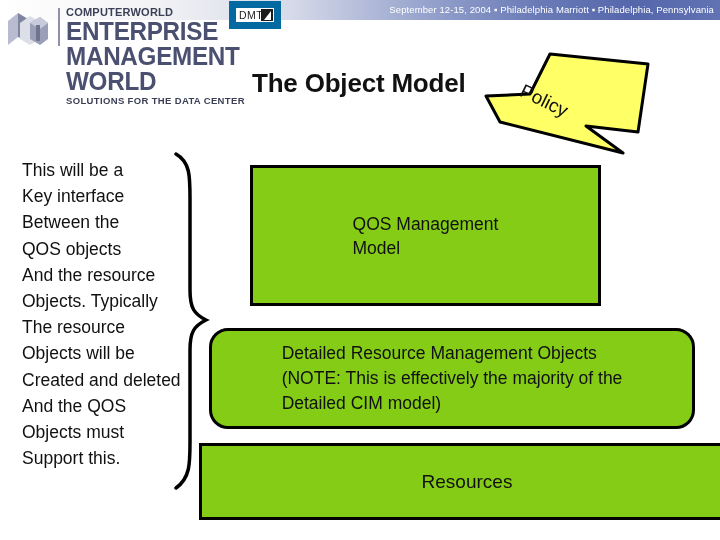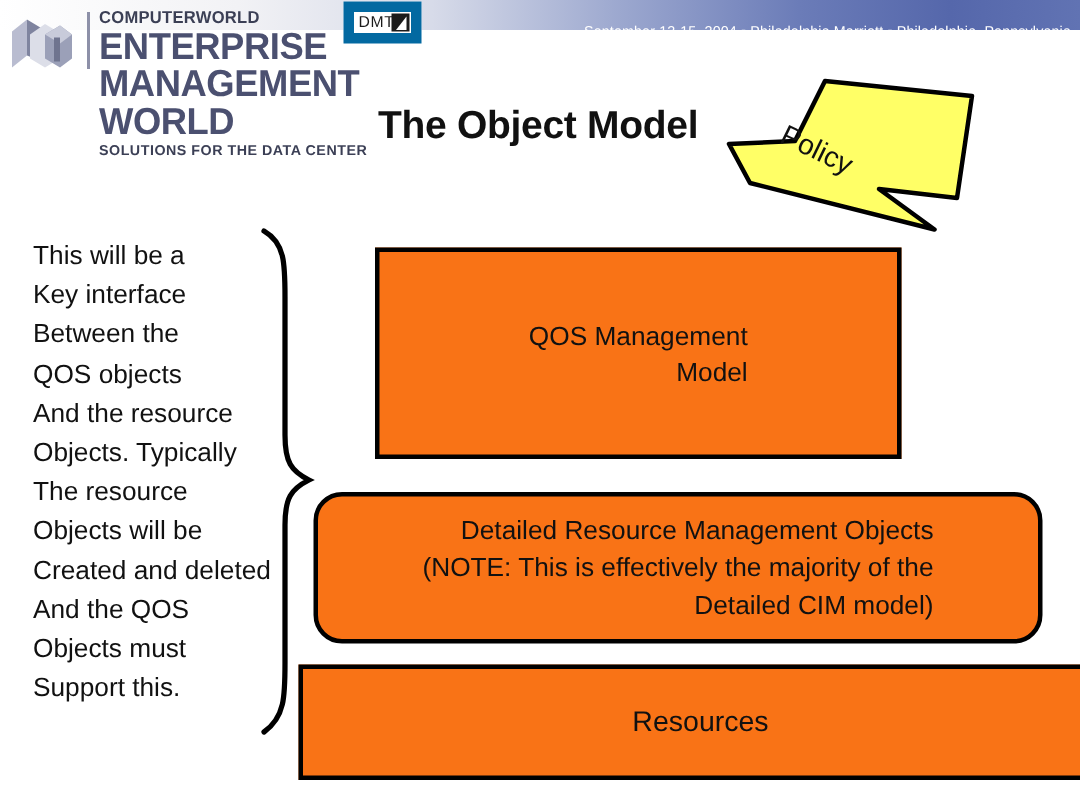--- a/index.html
+++ b/index.html
@@ -37,21 +37,20 @@
   }
   #header-event-text {
     position: absolute;
     right: 6px;
     top: 3px;
     font-size: 9.5px;
     line-height: 13px;
     color: #ffffff;
     white-space: nowrap;
     letter-spacing: 0.1px;
-    margin-top: 12px;
   }
 
   
   #logo-block {
     position: absolute;
     left: 6px;
     top: 6px;
     width: 290px;
     height: 50px;
   }
@@ -191,27 +190,27 @@
     position: absolute;
     left: 170px;
     top: 150px;
     width: 44px;
     height: 342px;
   }
 
   
   .model-box {
     position: absolute;
-    background: #f97316;
+    background: #84cc16;
     border: 3px solid #000000;
     box-sizing: border-box;
     display: flex;
     align-items: center;
     justify-content: center;
-    text-align: right;
+    text-align: left;
     color: #111111;
   }
   #box-qos-management {
     left: 250px;
     top: 165px;
     width: 351px;
     height: 141px;
     font-size: 17.5px;
     line-height: 24px;
   }

